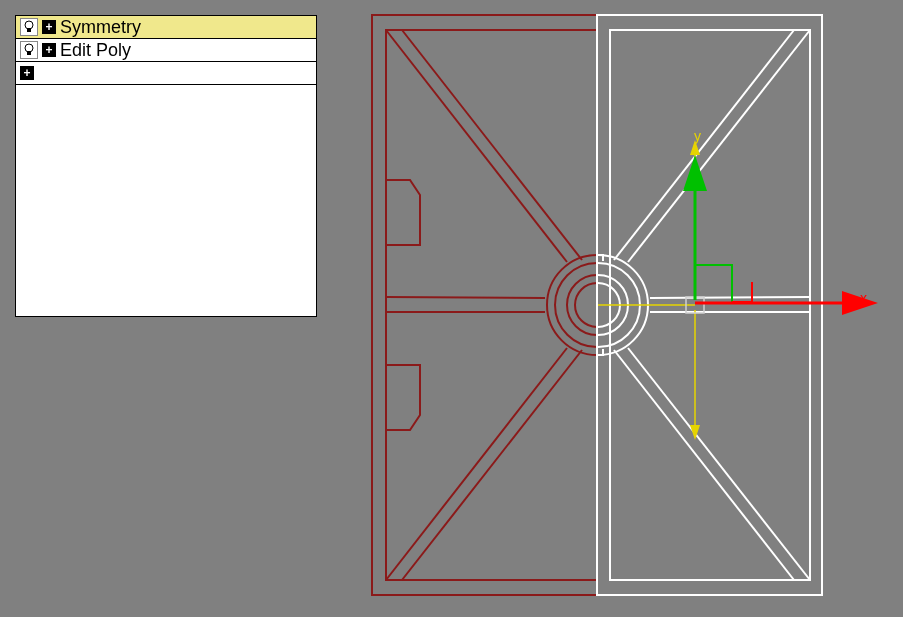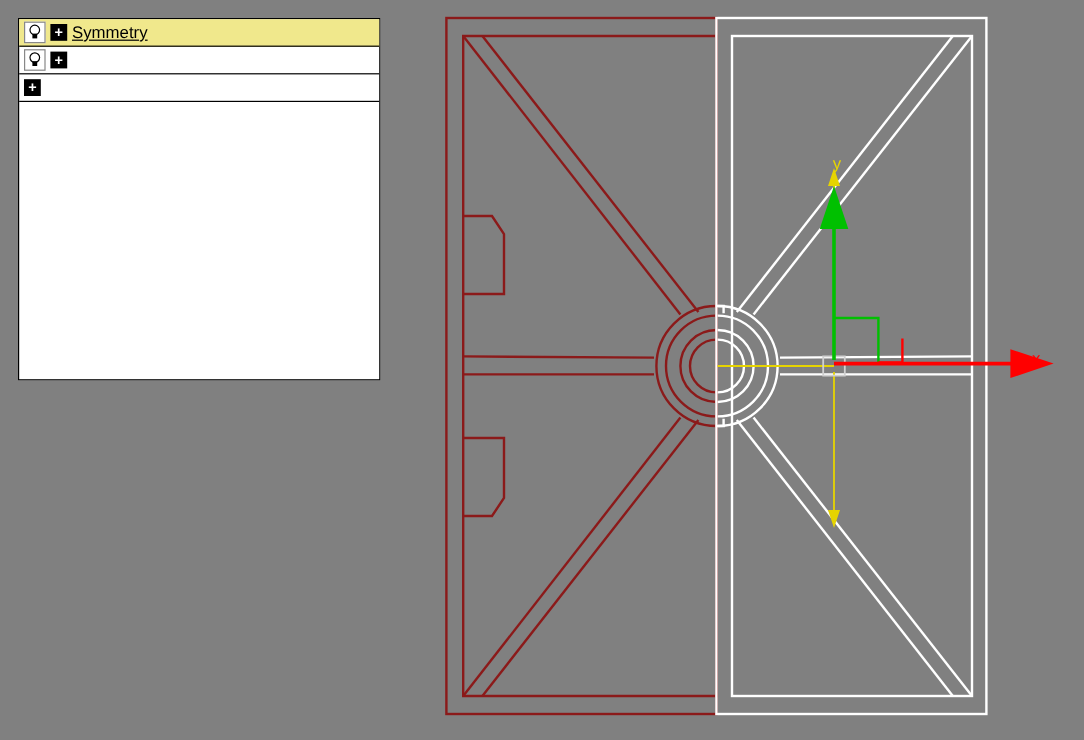--- a/index.html
+++ b/index.html
@@ -54,23 +54,22 @@
     font-weight: bold;
     font-size: 12px;
     line-height: 14px;
     text-align: center;
     display:flex;
     align-items:center;
     justify-content:center;
   }
   .modifier-label {
     flex: 1;
-    font-size: 14px;
+    font-size: 18px;
     font-family: "MS Sans Serif", Tahoma, sans-serif;
-    text-decoration: underline;
   }
 
   
   .viewport {
     position: absolute;
     top: 0;
     left: 350px;
     width: 550px;
     height: 617px;
   }
@@ -101,20 +100,21 @@
     <span class="modifier-label">Symmetry</span>
   </div>
   <div class="modifier-row">
     <span class="bulb-icon">
       <svg width="12" height="14" viewBox="0 0 12 14">
         <circle cx="6" cy="5" r="4" fill="#fff" stroke="#000" stroke-width="1"></circle>
         <rect x="4" y="8" width="4" height="4" fill="#000"></rect>
       </svg>
     </span>
     <span class="expand-icon">+</span>
+    <span class="modifier-label">Edit Poly</span>
   </div>
   <div class="modifier-row">
     <span class="expand-icon">+</span>
   </div>
 </div>
 
 <div class="viewport">
   <svg width="550" height="617" viewBox="0 0 550 617">
     <defs>
       <marker id="arrowRed" markerWidth="12" markerHeight="12" refX="2" refY="4" orient="auto">

